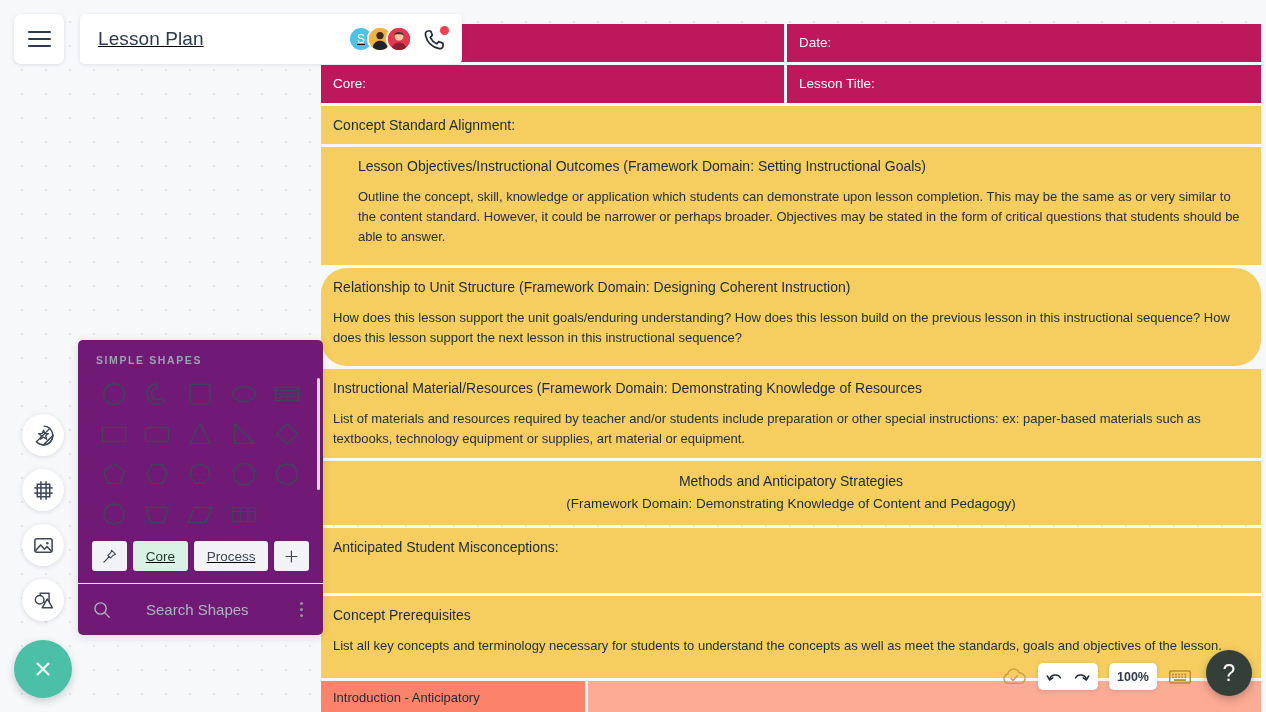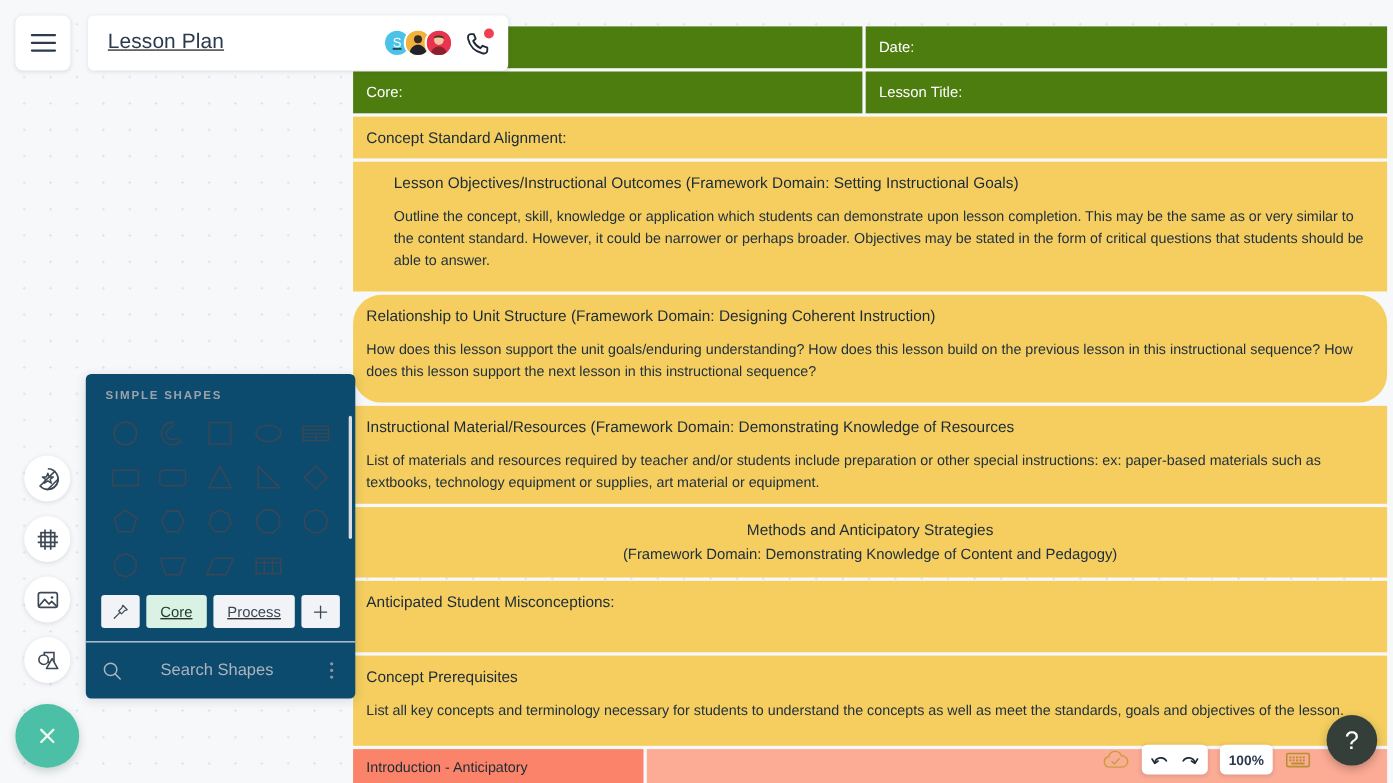--- a/index.html
+++ b/index.html
@@ -106,21 +106,21 @@
     width: 940px;
     z-index: 10;
   }
   .row { display: flex; margin-bottom: 3px; }
   .cell {
     padding: 9px 12px;
     font-size: 13.5px;
     color: #20303e;
     line-height: 1.5;
   }
-  .teal { background: #4d7c0f; color: #ffffff; }
+  .teal { background: #be185d; color: #ffffff; }
   .yellow { background: #f5ce5f; }
 
   .hdr-left  { flex: 0 0 463px; }
   .hdr-right { flex: 1 1 auto; margin-left: 3px; }
 
   .sec { width: 100%; }
   .sec-title {
     font-size: 14px;
     color: #1b2b38;
     line-height: 1.5;
@@ -174,21 +174,21 @@
     display: flex; align-items: center; justify-content: center;
     z-index: 35;
     cursor: pointer;
   }
 
   
   #shapes-panel {
     position: absolute;
     left: 78px; top: 340px;
     width: 245px; height: 295px;
-    background: #0c4a6e;
+    background: #701a75;
     border-radius: 5px;
     box-shadow: 0 2px 10px rgba(20,30,60,0.13);
     z-index: 32;
     display: flex;
     flex-direction: column;
   }
   .panel-head {
     padding: 14px 18px 8px 18px;
     font-size: 10.5px;
     letter-spacing: 1.6px;
@@ -254,21 +254,21 @@
     display: flex; flex-direction: column; gap: 3px;
     padding: 4px 6px;
     cursor: pointer;
   }
   .kebab i { width: 3px; height: 3px; border-radius: 50%; background: #8e96a1; display:block; }
 
   
   #bottom-tools {
     position: absolute;
     right: 74px;
-    bottom: 8px;
+    bottom: 22px;
     display: flex;
     align-items: center;
     gap: 11px;
     z-index: 36;
   }
   .tool-pill {
     background: #ffffff;
     border-radius: 5px;
     box-shadow: 0 1px 4px rgba(20,30,60,0.14);
     height: 27px;

